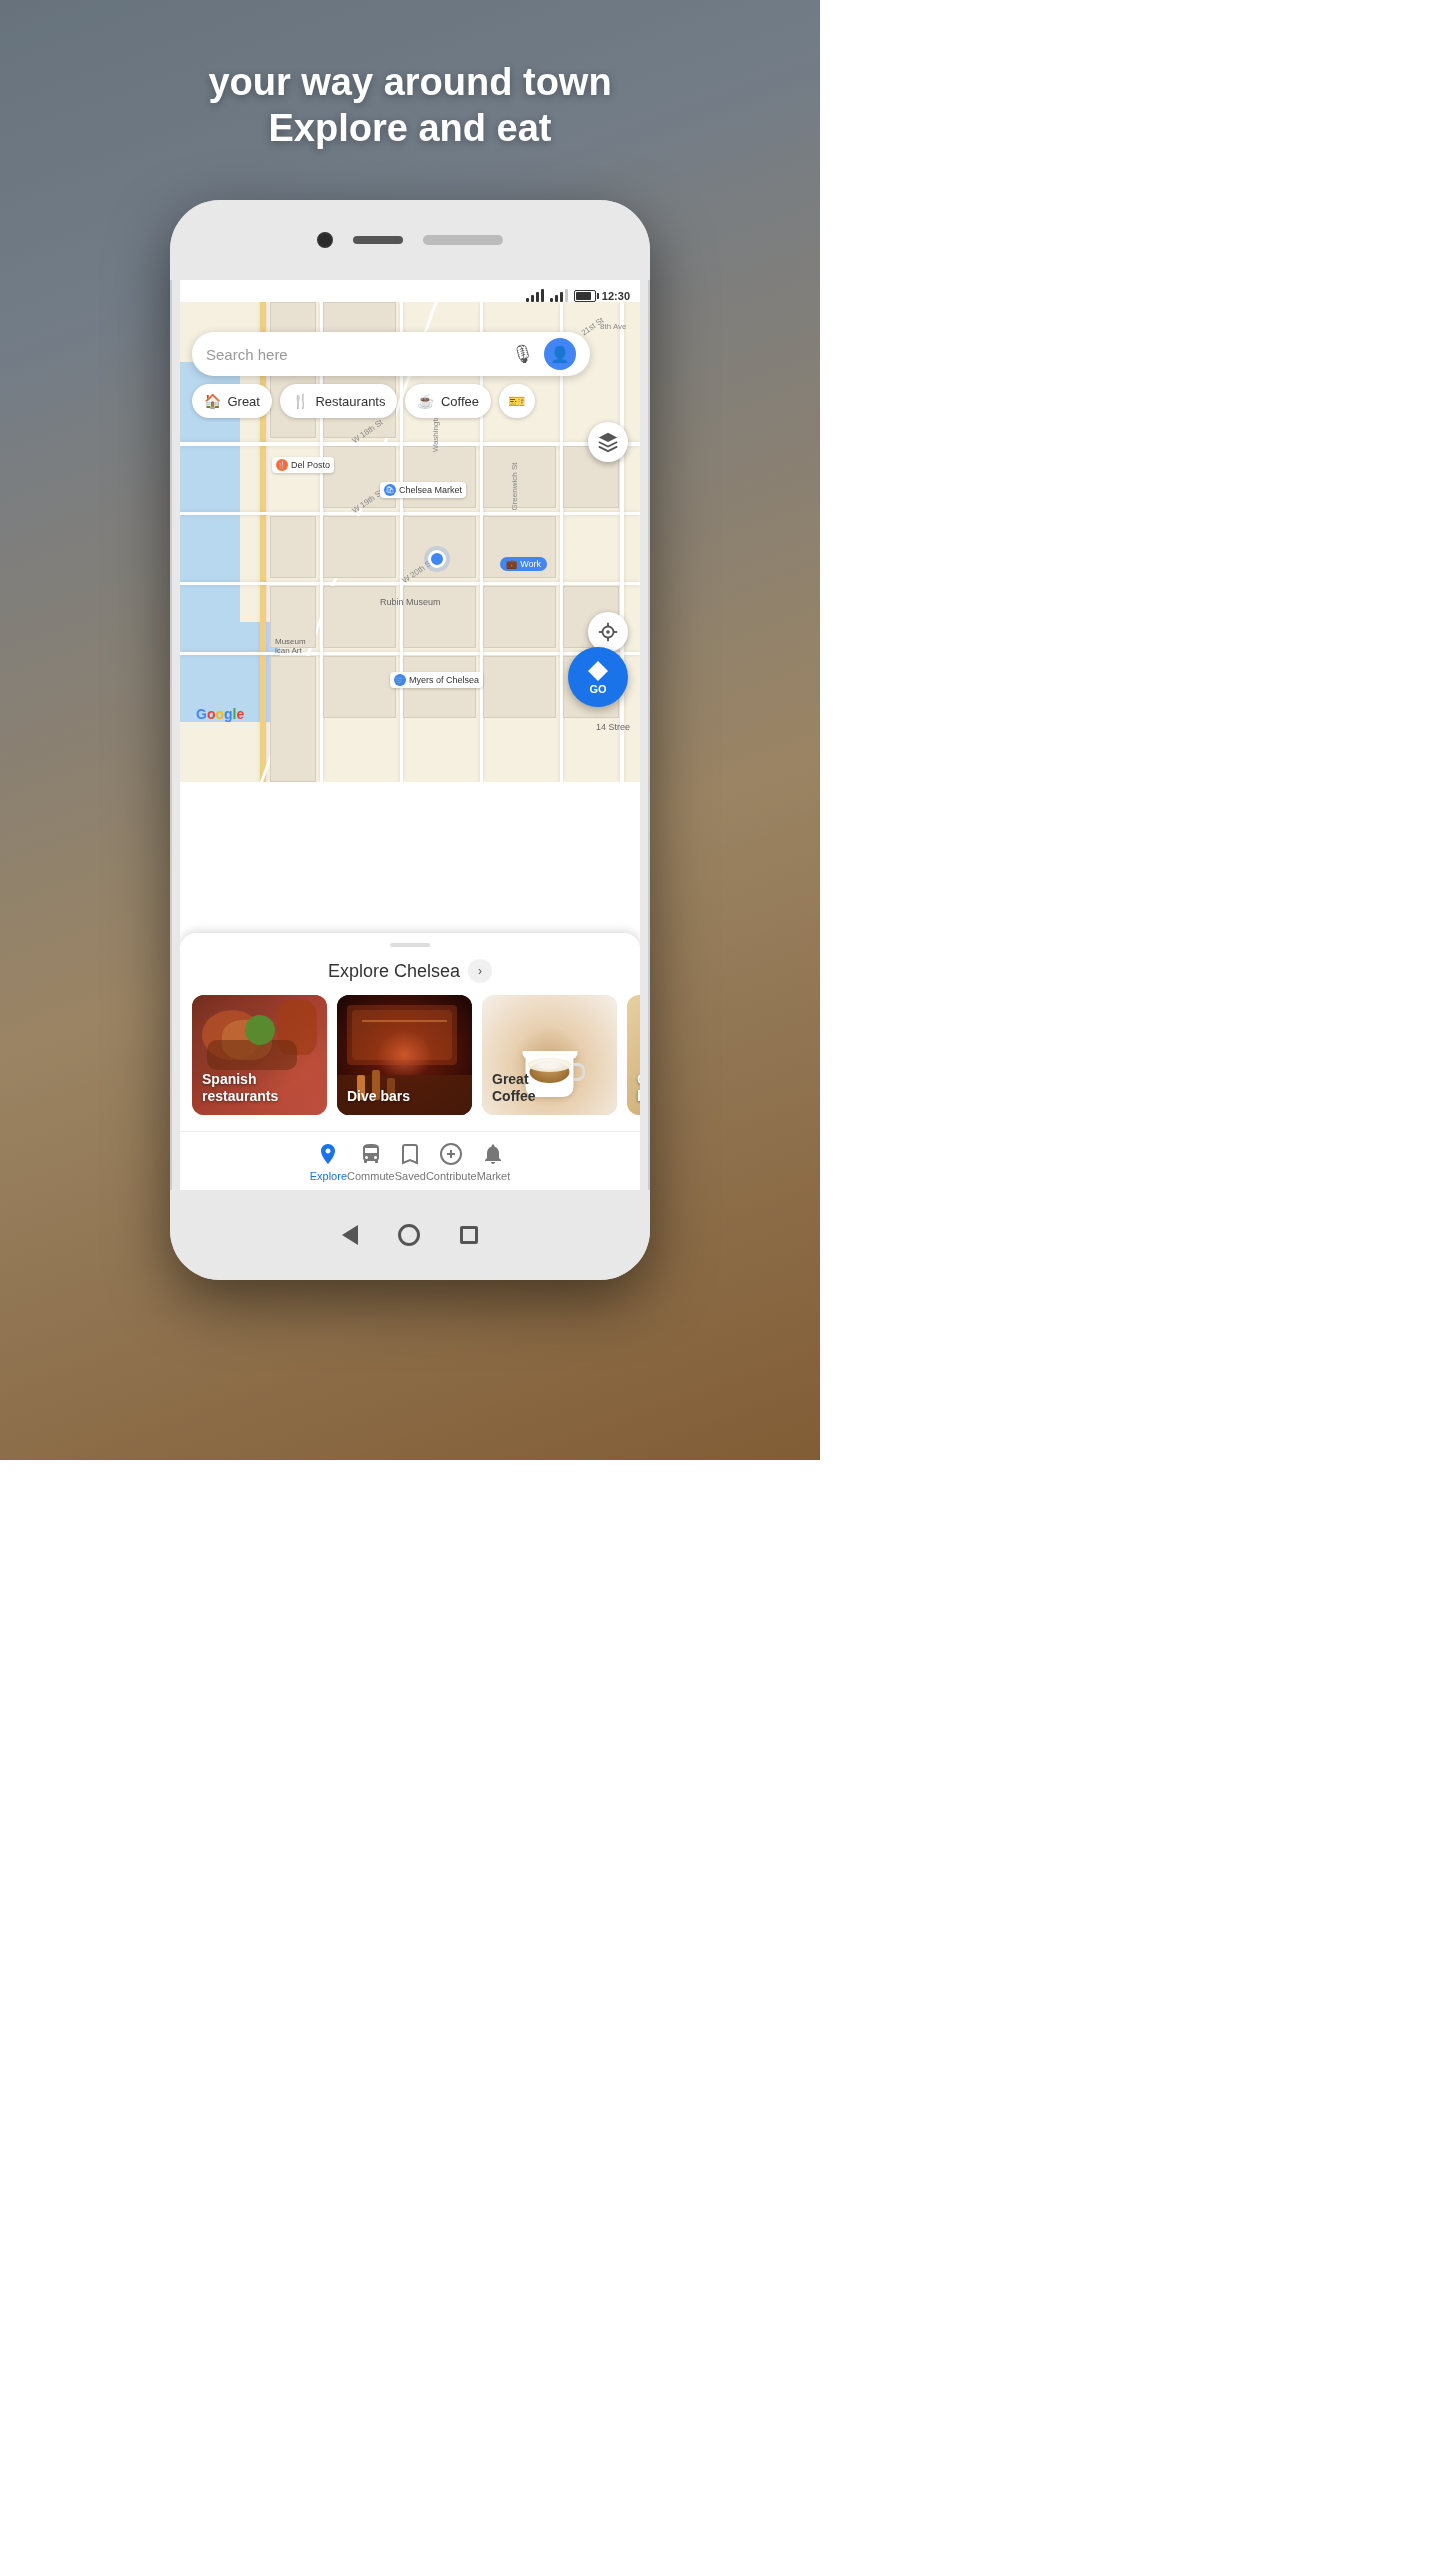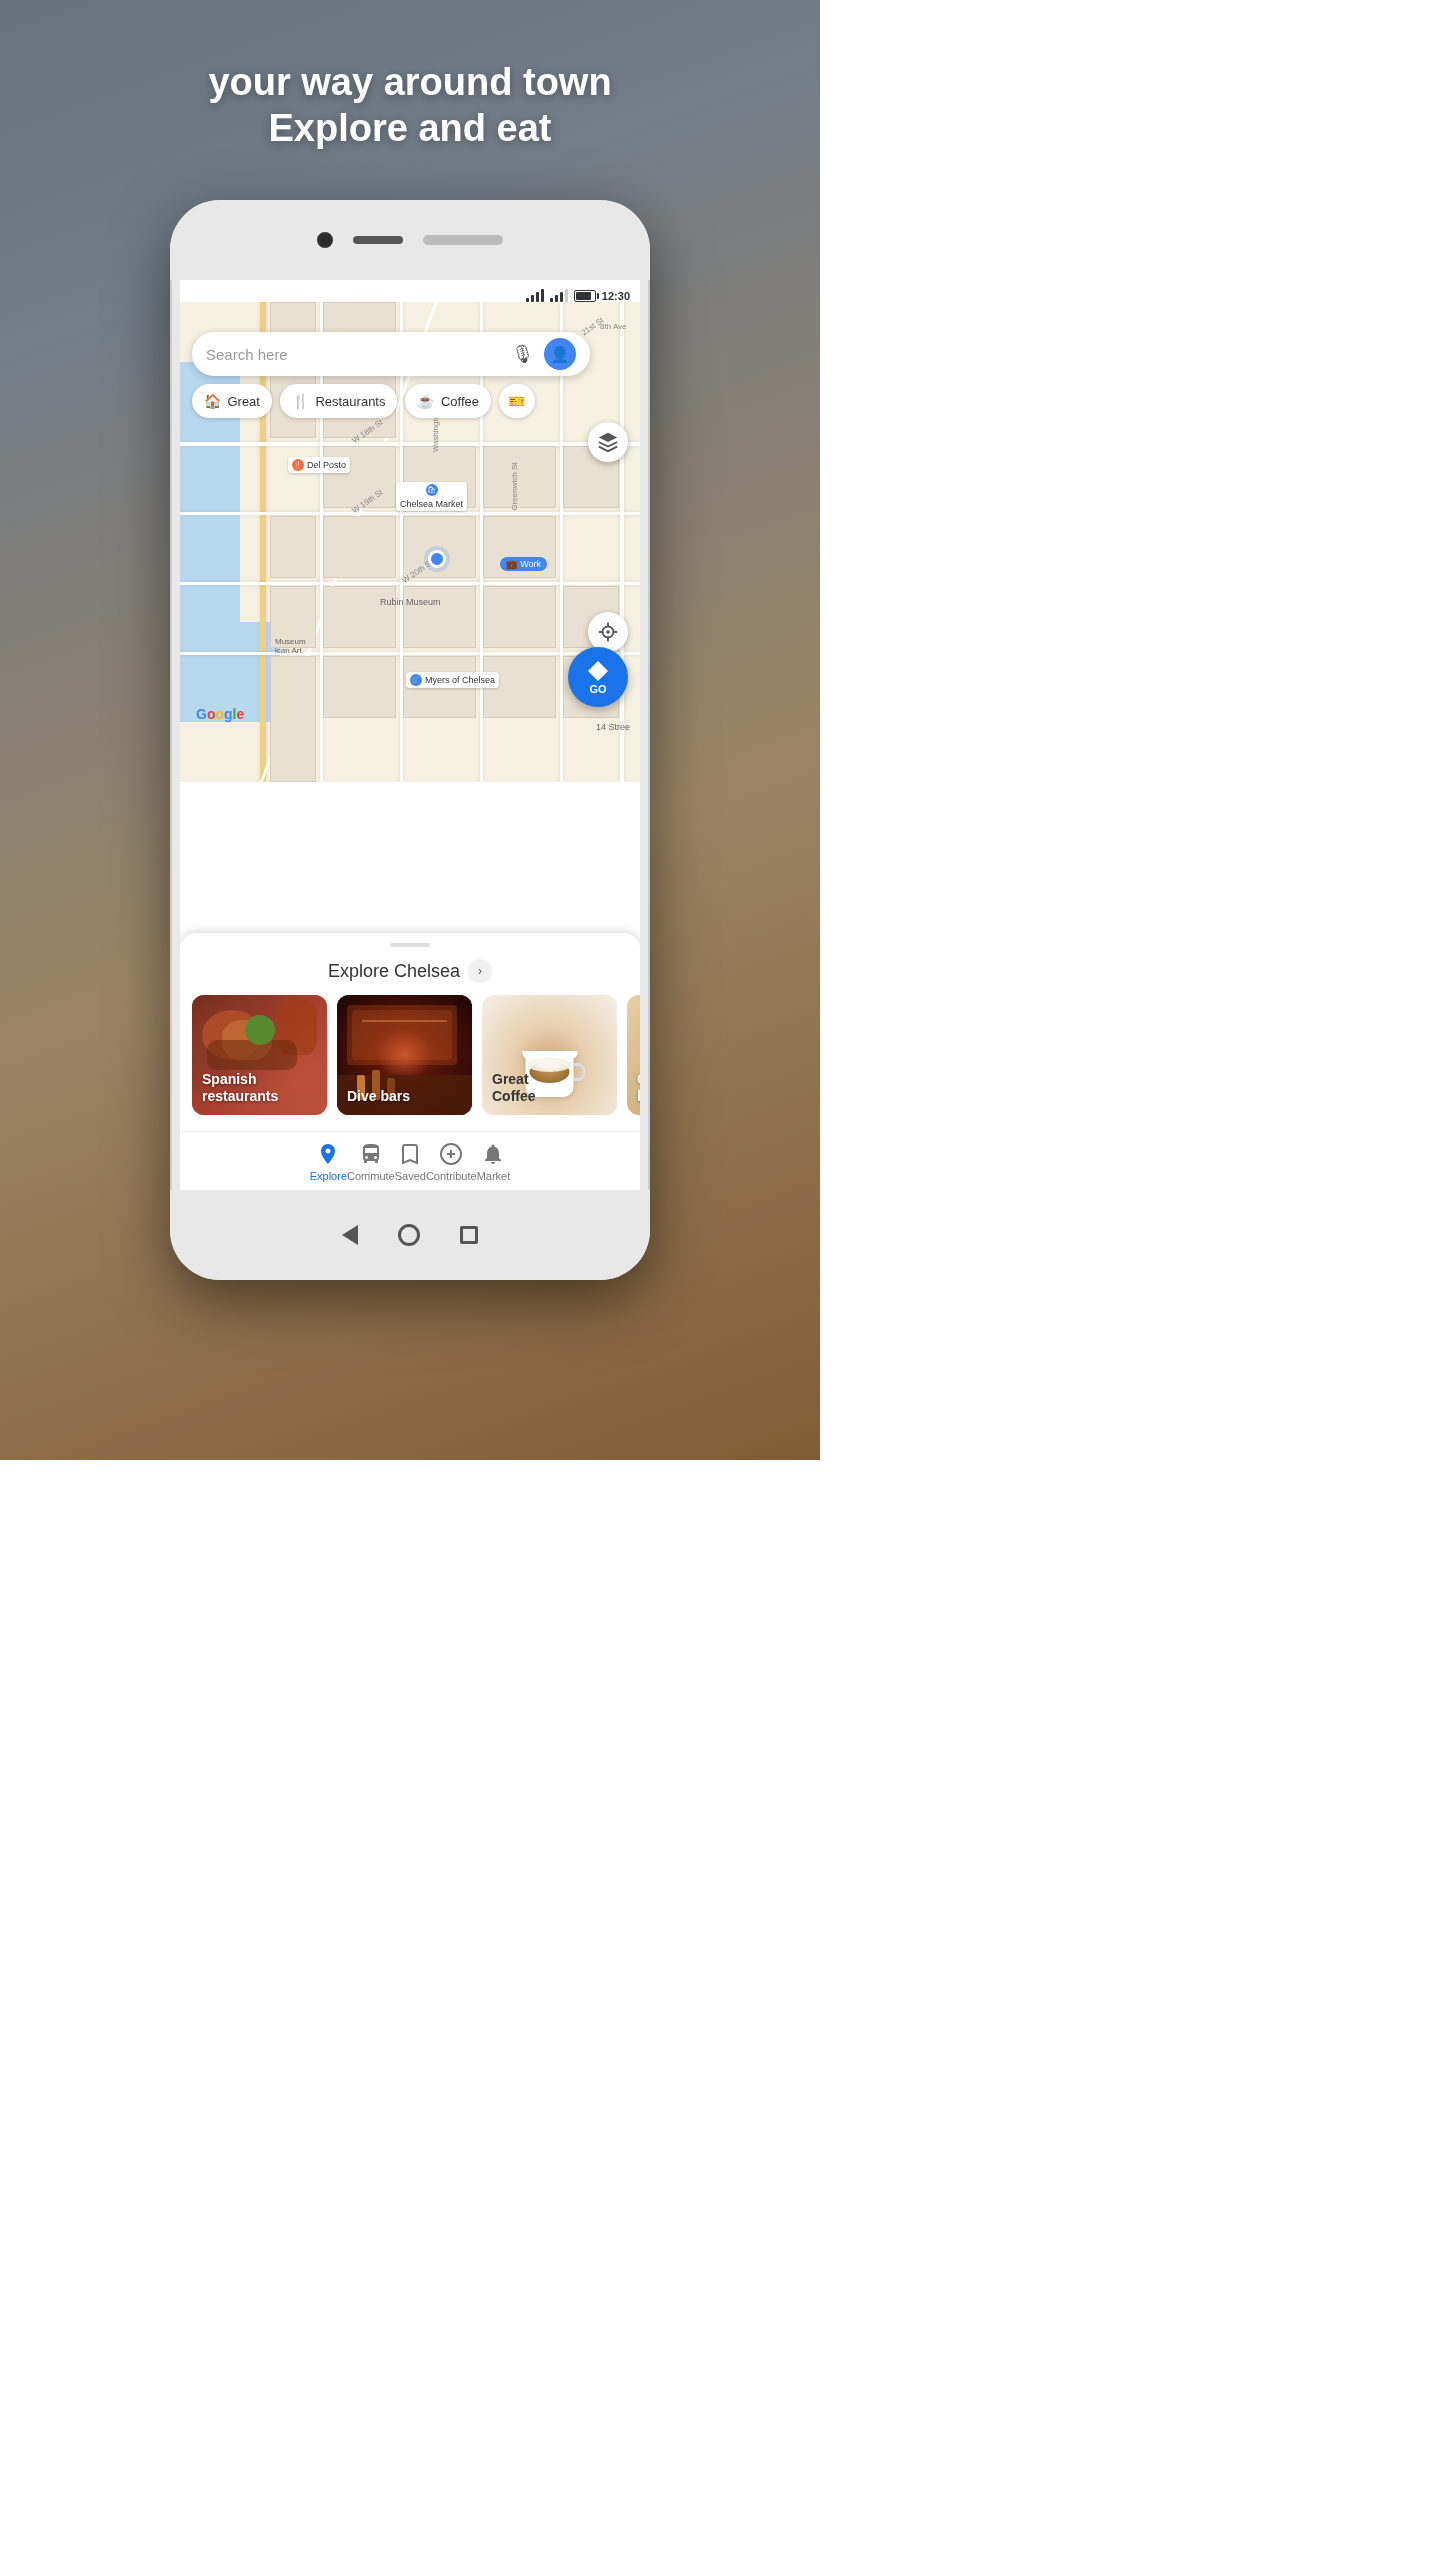--- a/index.html
+++ b/index.html
@@ -539,21 +539,20 @@
       position: absolute;
       background: white;
       border-radius: 4px;
       padding: 2px 4px;
       font-size: 9px;
       color: #333;
       box-shadow: 0 1px 3px rgba(0,0,0,0.2);
       display: flex;
       align-items: center;
       gap: 3px;
-      margin-left: 16px;
     }
 
     
     .card-partial {
       width: 60px;
       height: 120px;
       border-radius: 12px;
       overflow: hidden;
       position: relative;
       flex-shrink: 0;
@@ -647,21 +646,21 @@
         <div class="map-block" style="left:383px; top:354px; width:56px; height:62px;"></div>
 
         <div class="street-label" style="top:125px; left:170px;">W 18th St</div>
         <div class="street-label" style="top:195px; left:170px;">W 19th St</div>
         <div class="street-label" style="top:265px; left:220px;">W 20th St</div>
         <div class="street-label" style="top:20px; left:400px;">21st St</div>
         <div class="street-label" style="top:20px; left:420px; transform:rotate(0deg);">8th Ave</div>
         <div class="street-label" style="top:120px; left:230px; transform:rotate(-90deg);">Washington St</div>
         <div class="street-label" style="top:180px; left:310px; transform:rotate(-90deg);">Greenwich St</div>
 
-        <div class="poi-label" style="top:180px; left:200px;flex-direction:column;">
+        <div class="poi-label" style="top:180px; left:200px;">
           <div style="width:12px;height:12px;border-radius:50%;background:#4285f4;display:flex;align-items:center;justify-content:center;">
             <span style="color:white;font-size:7px;">🛍</span>
           </div>
           <span>Chelsea Market</span>
         </div>
 
         <div class="poi-label" style="top:155px; left:92px;">
           <div style="width:12px;height:12px;border-radius:50%;background:#ff6b35;display:flex;align-items:center;justify-content:center;">
             <span style="color:white;font-size:7px;">🍴</span>
           </div>

